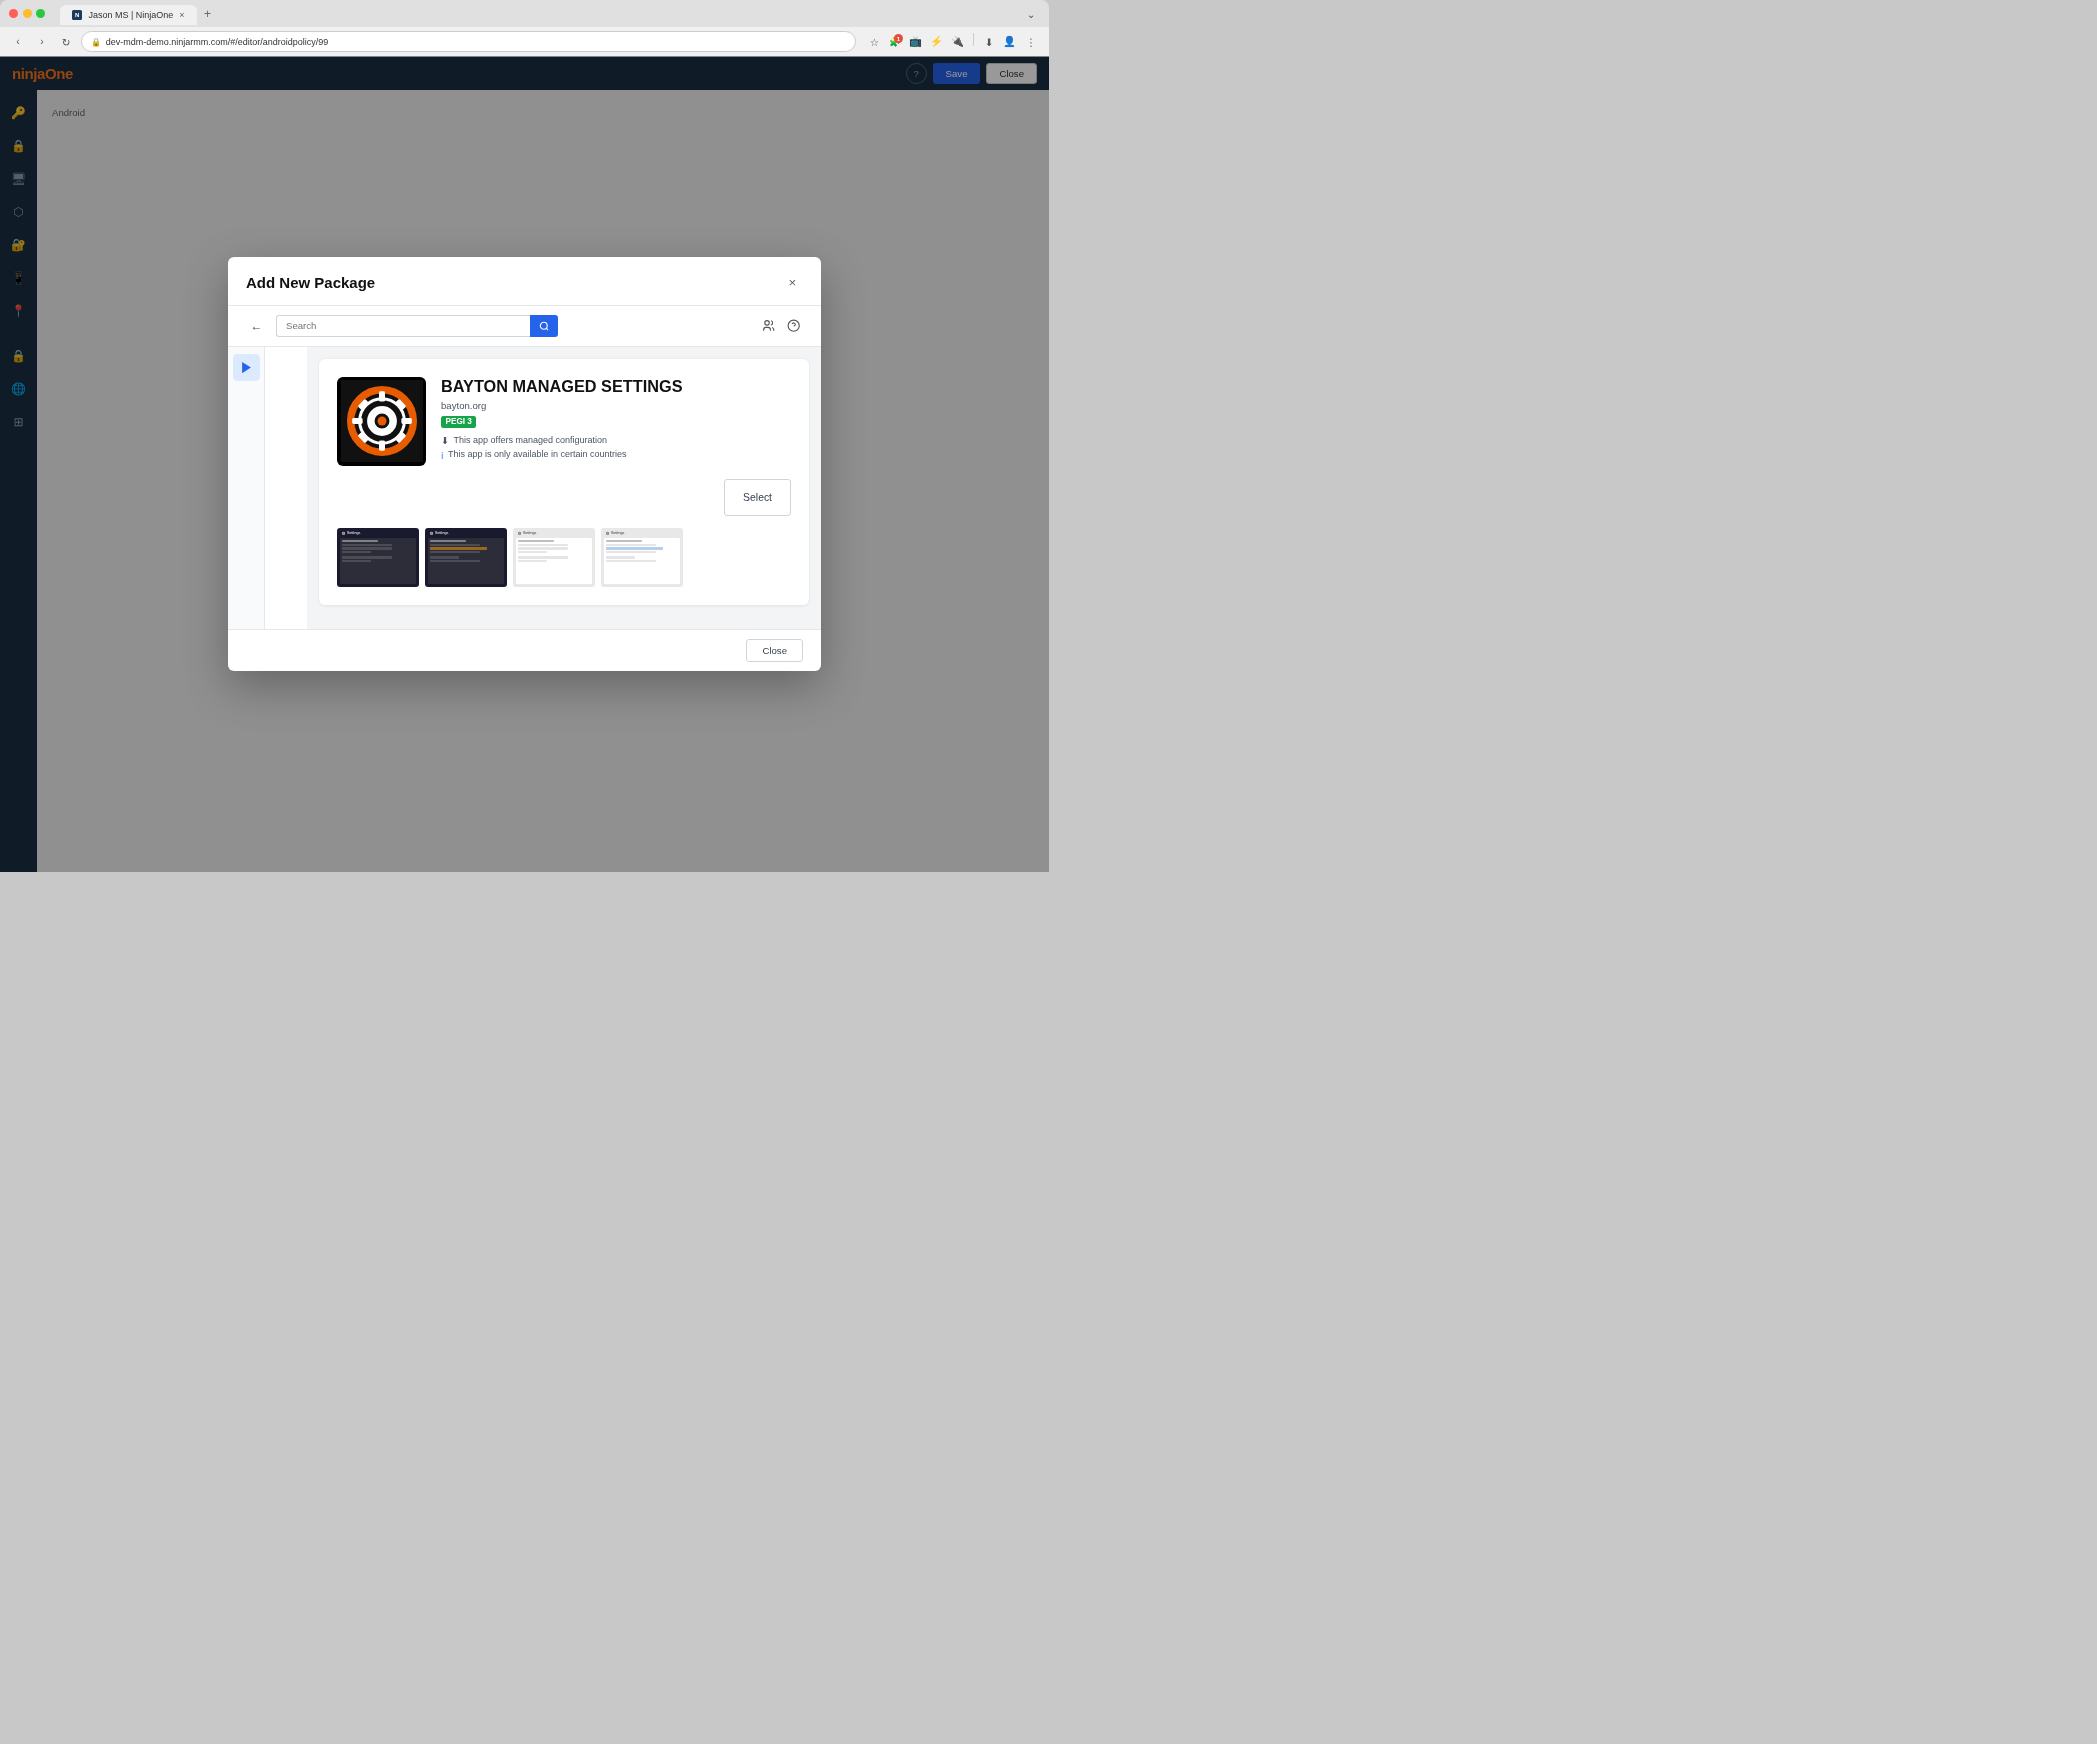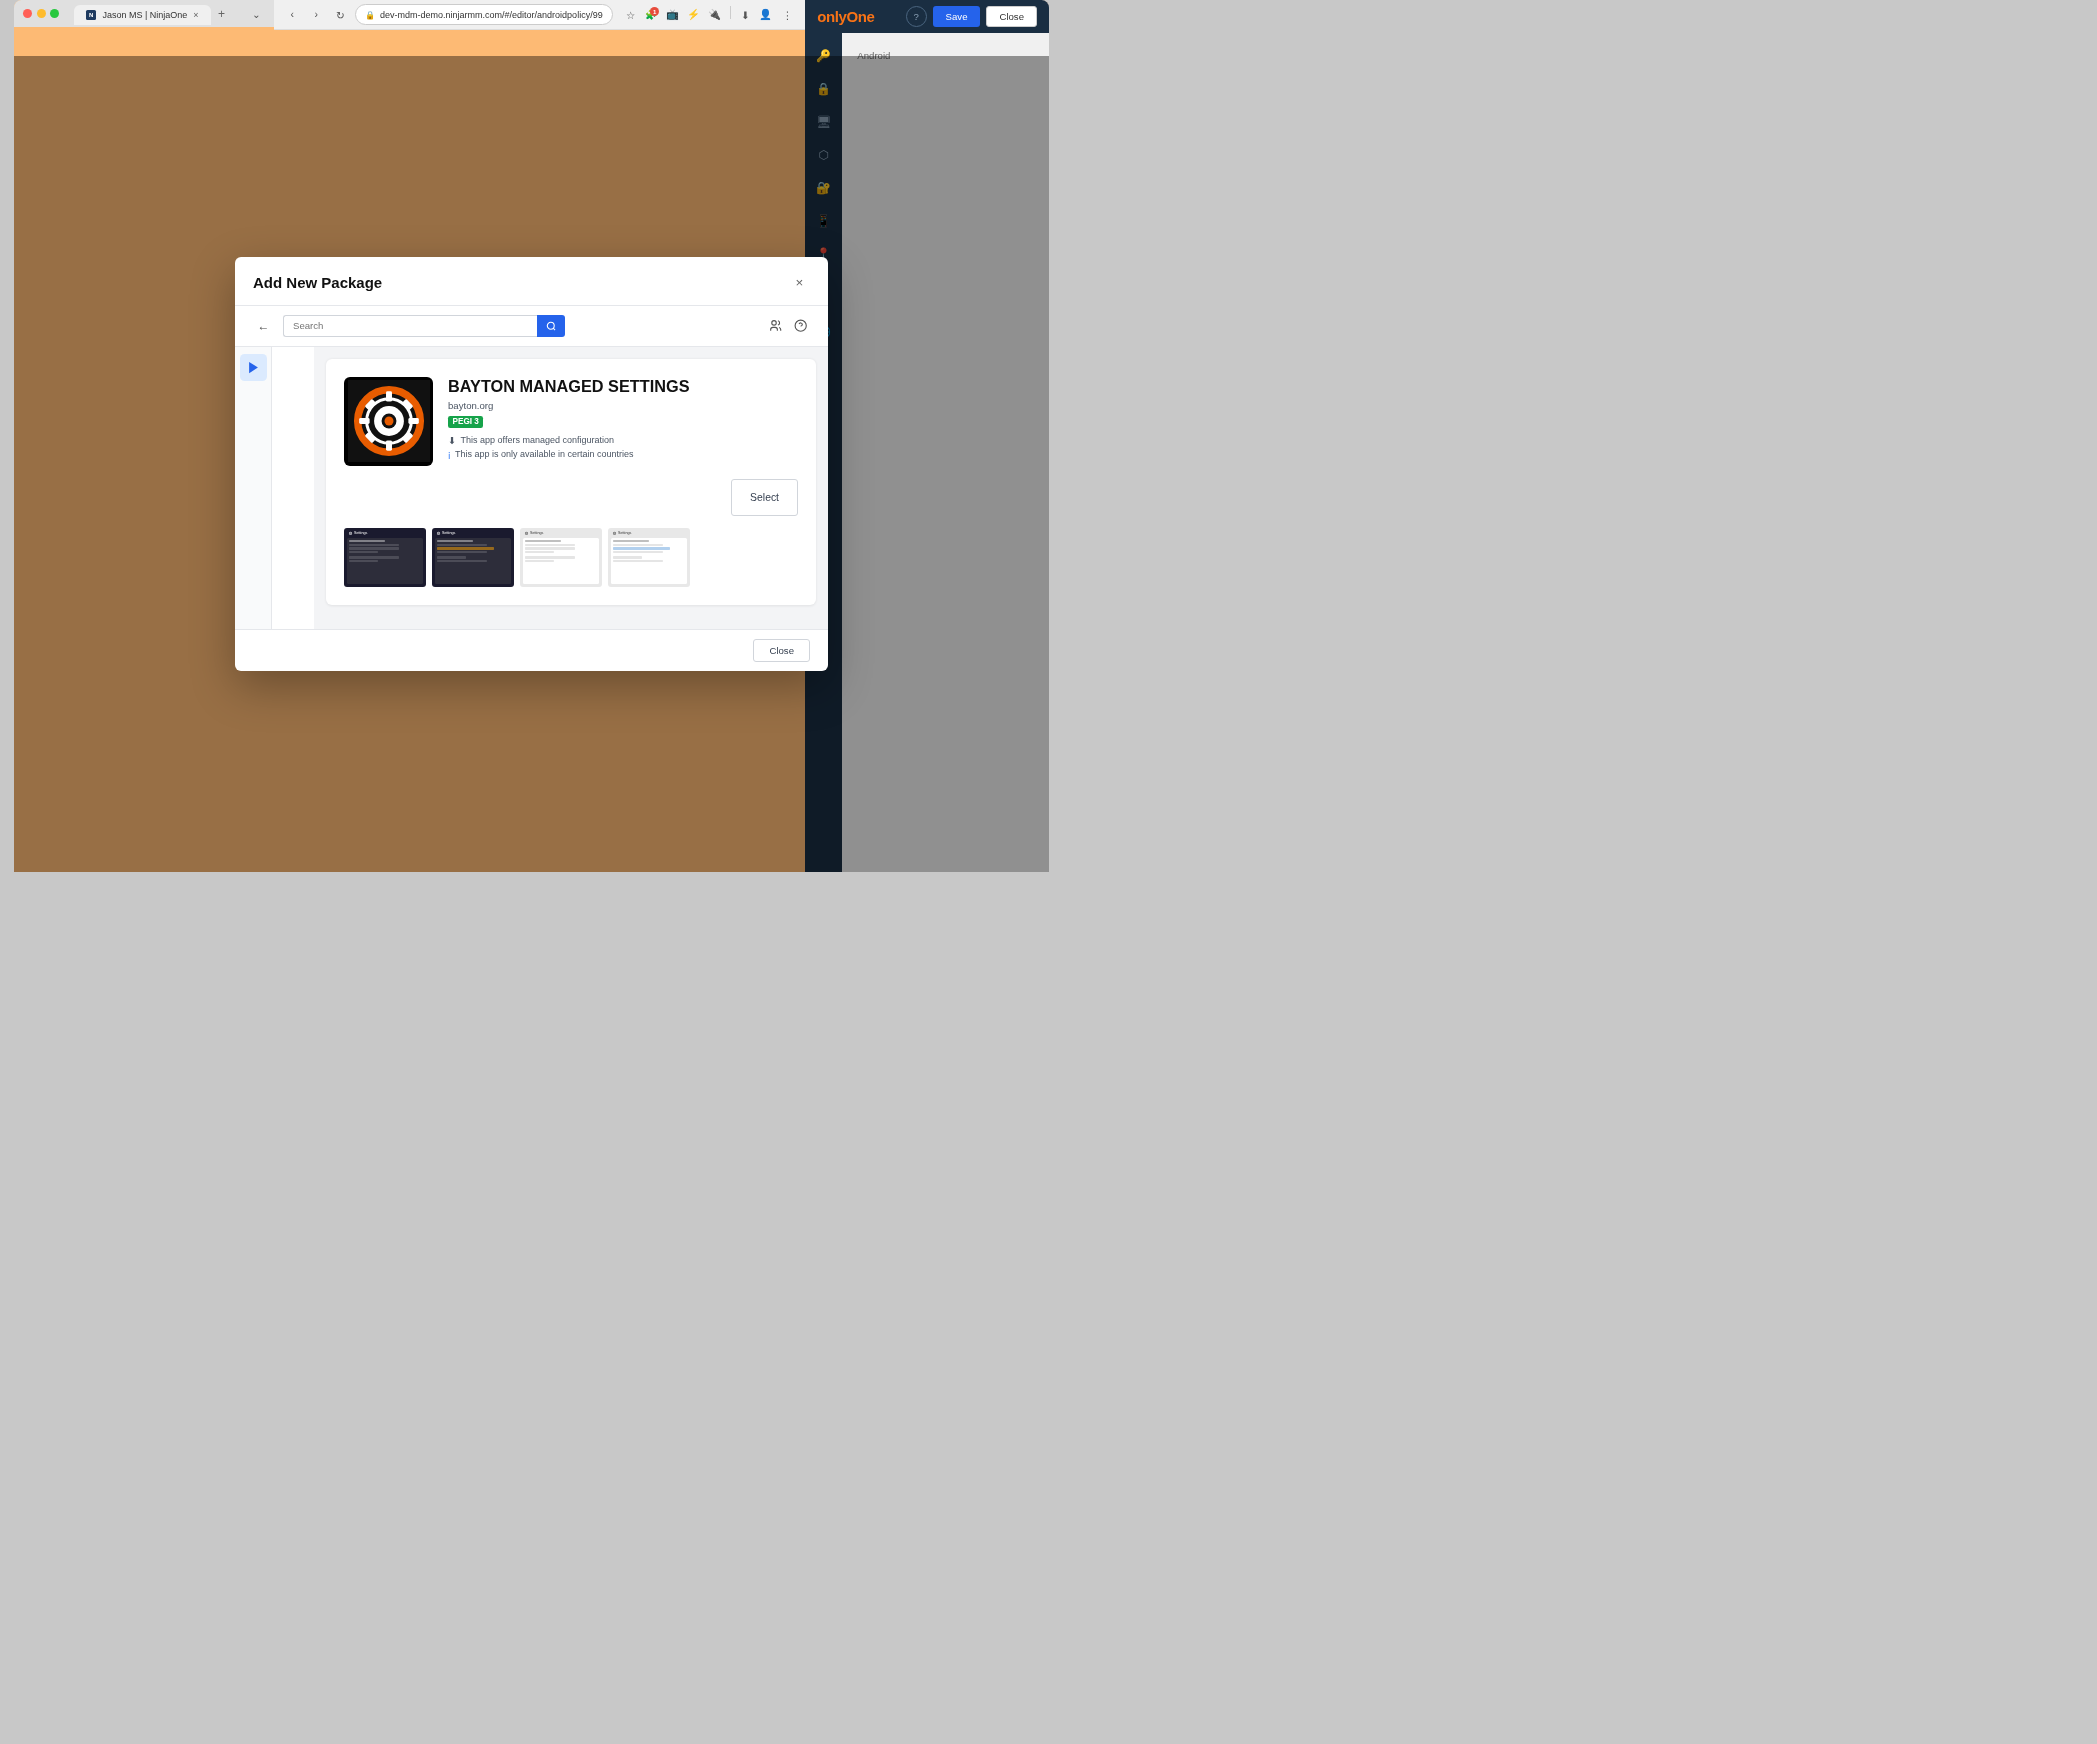--- a/index.html
+++ b/index.html
@@ -7,28 +7,27 @@
       font-family: -apple-system, BlinkMacSystemFont, 'Segoe UI', sans-serif;
       background: #c8c8c8;
       width: 1049px;
       height: 872px;
       overflow: hidden;
       position: relative;
     }
 
     
     .browser-chrome {
-      background: #fdba74;
+      background: #f9a8d4;
       border-radius: 7.4px 7.4px 0 0;
       overflow: hidden;
       position: absolute;
       top: 0; left: 0; right: 0; bottom: 0;
       display: flex;
-      flex-direction: row;
-      margin-left: 14px;
+      flex-direction: column;
     }
 
     .browser-titlebar {
       background: #e0e0e0;
       height: 27px;
       display: flex;
       align-items: center;
       padding: 0 9px;
       gap: 6px;
     }
@@ -628,21 +627,21 @@
       <div class="toolbar-icon">⬇</div>
       <div class="toolbar-icon">👤</div>
       <div class="toolbar-icon">⋮</div>
     </div>
   </div>
 
   <div class="app-content">
 
     <div class="app-header">
       <div class="ninja-logo">
-        <span>only</span><span style="color:#f97316; font-weight:700;">One</span>
+        <span>ninja</span><span style="color:#f97316; font-weight:700;">One</span>
       </div>
       <div class="app-header-actions">
         <button class="header-btn btn-help">?</button>
         <button class="header-btn btn-save">Save</button>
         <button class="header-btn btn-close-header">Close</button>
       </div>
     </div>
 
     <div class="app-body">
 

